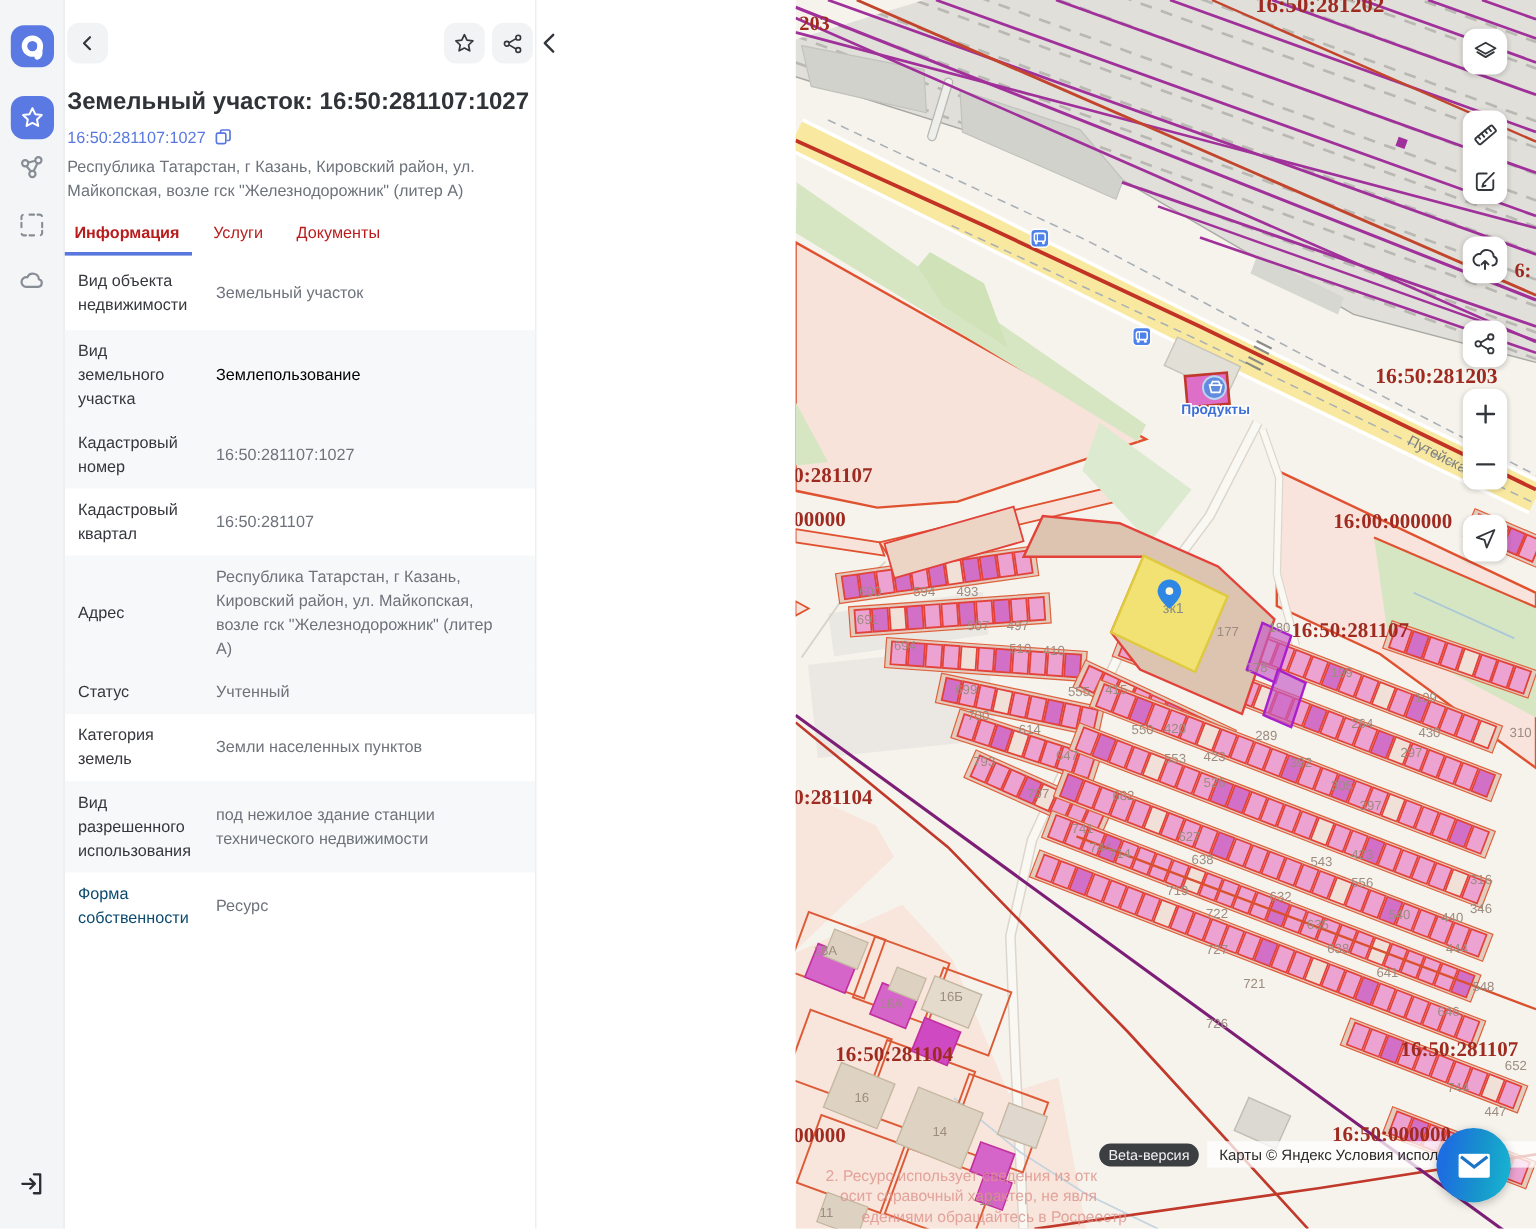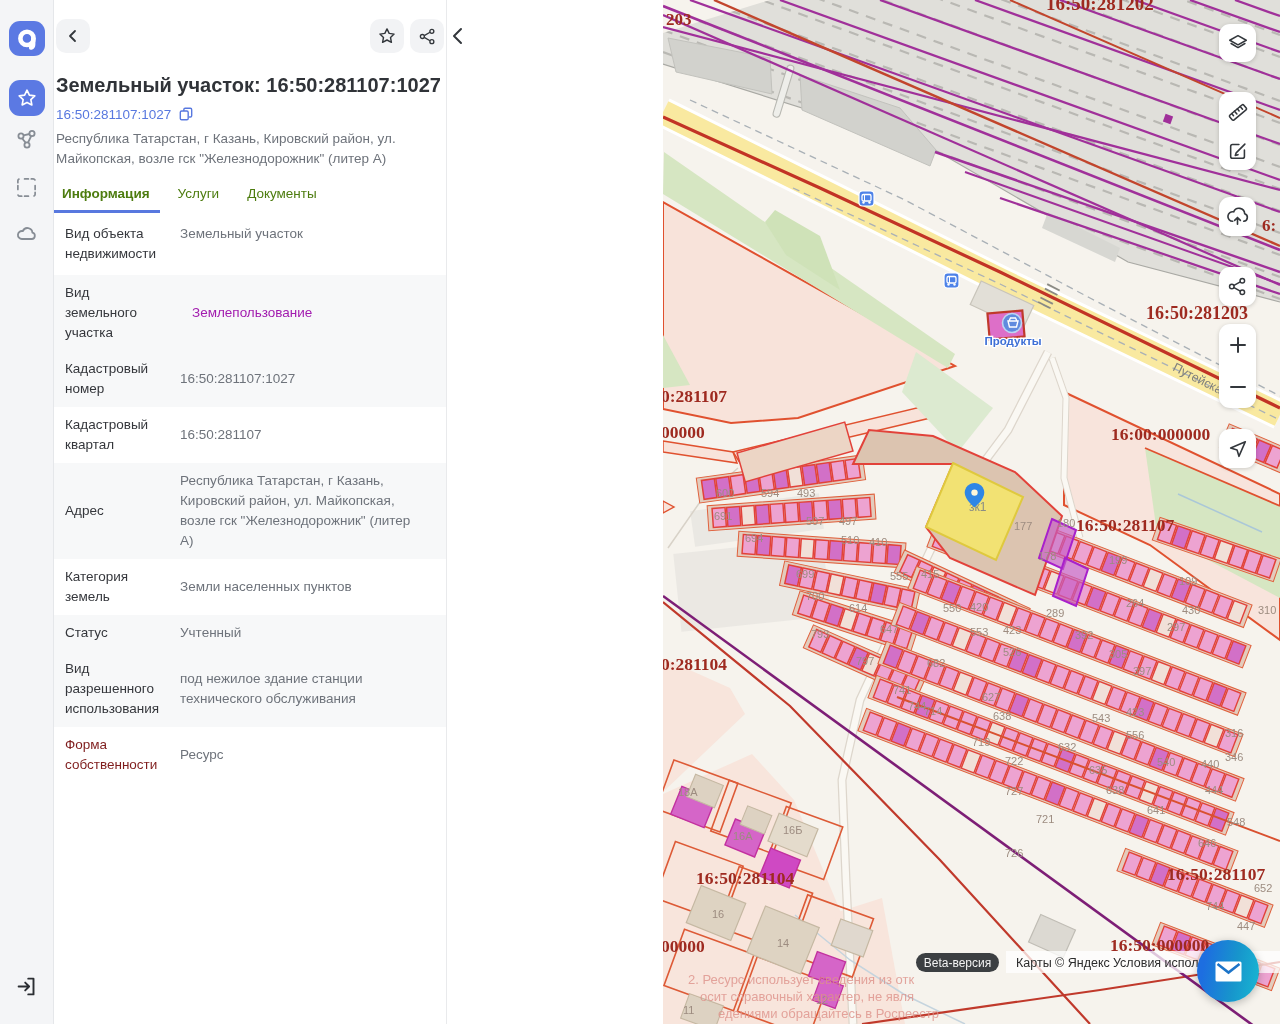--- a/index.html
+++ b/index.html
@@ -618,59 +618,59 @@
   <div style="padding:0 0 0 2px">
     <div style="margin-top:74px;font-size:20px;font-weight:bold;color:#303338">Земельный участок: 16:50:281107:1027</div>
     <div style="margin-top:10px;font-size:13.5px;color:#5878df">16:50:281107:1027
       <svg width="14" height="14" viewBox="0 0 16 16" style="vertical-align:-2px;margin-left:4px">
           <rect x="1.5" y="4.5" width="9" height="10" rx="1.5" fill="none" stroke="#5878df" stroke-width="1.6"></rect>
           <path d="M5.5 4.5 V3 a1.5 1.5 0 0 1 1.5 -1.5 h6 a1.5 1.5 0 0 1 1.5 1.5 v7 a1.5 1.5 0 0 1 -1.5 1.5 h-1.5" fill="none" stroke="#5878df" stroke-width="1.6"></path>
         </svg>
     </div>
     <div style="margin-top:7px;color:#6e737b;line-height:20px;width:360px">Республика Татарстан, г Казань, Кировский район, ул. Майкопская, возле гск "Железнодорожник" (литер А)</div>
   </div>
-  <div style="margin-top:17px;display:flex;color:#4d7c0f">
+  <div style="margin-top:17px;display:flex;color:#b91c1c">
     <div style="font-weight:bold;padding:0 10px 9px 8px;border-bottom:3.5px solid #5878df">Информация</div>
     <div style="padding:0 10px 9px 18px">Услуги</div>
     <div style="padding:0 10px 9px 18px">Документы</div>
   </div>
   <div>
-<div style="display:flex;align-items:flex-start;padding:11px 6px 11px 11px">
+<div style="display:flex;align-items:center;padding:11px 6px 11px 11px">
         <div style="width:107px;flex:none;color:#35373c;line-height:20px">Вид объекта<br>недвижимости</div>
         <div style="margin-left:8px;color:#6e737b;line-height:20px;width:240px">Земельный участок</div>
       </div>
 <div style="display:flex;align-items:center;background:#f7f8f9;padding:8px 6px 8px 11px">
         <div style="width:107px;flex:none;color:#35373c;line-height:20px">Вид<br>земельного<br>участка</div>
-        <div style="margin-left:20px;color:#a21caf;line-height:20px;width:240px">Землепользование</div>
+        <div style="margin-left:8px;color:#000000;line-height:20px;width:240px">Землепользование</div>
       </div>
 <div style="display:flex;align-items:center;background:#f7f8f9;padding:8px 6px 8px 11px">
         <div style="width:107px;flex:none;color:#35373c;line-height:20px">Кадастровый<br>номер</div>
         <div style="margin-left:8px;color:#6e737b;line-height:20px;width:240px">16:50:281107:1027</div>
       </div>
 <div style="display:flex;align-items:center;padding:8px 6px 8px 11px">
         <div style="width:107px;flex:none;color:#35373c;line-height:20px">Кадастровый<br>квартал</div>
         <div style="margin-left:8px;color:#6e737b;line-height:20px;width:240px">16:50:281107</div>
       </div>
 <div style="display:flex;align-items:center;background:#f7f8f9;padding:8px 6px 8px 11px">
         <div style="width:107px;flex:none;color:#35373c;line-height:20px">Адрес</div>
         <div style="margin-left:8px;color:#6e737b;line-height:20px;width:240px">Республика Татарстан, г Казань, Кировский район, ул. Майкопская, возле гск "Железнодорожник" (литер А)</div>
       </div>
+<div style="display:flex;align-items:center;background:#f7f8f9;padding:8px 6px 8px 11px">
+        <div style="width:107px;flex:none;color:#35373c;line-height:20px">Статус</div>
+        <div style="margin-left:8px;color:#6e737b;line-height:20px;width:240px">Учтенный</div>
+      </div>
 <div style="display:flex;align-items:center;padding:8px 6px 8px 11px">
         <div style="width:107px;flex:none;color:#35373c;line-height:20px">Категория<br>земель</div>
         <div style="margin-left:8px;color:#6e737b;line-height:20px;width:240px">Земли населенных пунктов</div>
       </div>
 <div style="display:flex;align-items:center;background:#f7f8f9;padding:8px 6px 8px 11px">
-        <div style="width:107px;flex:none;color:#35373c;line-height:20px">Статус</div>
-        <div style="margin-left:8px;color:#6e737b;line-height:20px;width:240px">Учтенный</div>
-      </div>
-<div style="display:flex;align-items:center;background:#f7f8f9;padding:8px 6px 8px 11px">
         <div style="width:107px;flex:none;color:#35373c;line-height:20px">Вид<br>разрешенного<br>использования</div>
-        <div style="margin-left:8px;color:#6e737b;line-height:20px;width:240px">под нежилое здание станции технического обслуживания</div>
+        <div style="margin-left:8px;color:#6e737b;line-height:20px;width:240px">под нежилое здание станции технического недвижимости</div>
       </div>
 <div style="display:flex;align-items:center;padding:8px 6px 8px 11px">
-        <div style="width:107px;flex:none;color:#7f1d1d;line-height:20px">Форма<br>собственности</div>
+        <div style="width:107px;flex:none;color:#0c4a6e;line-height:20px">Форма<br>собственности</div>
         <div style="margin-left:8px;color:#6e737b;line-height:20px;width:240px">Ресурс</div>
       </div>
   </div>
 </div>
 <div style="position:absolute;left:450px;top:27px"><svg width="16" height="18" viewBox="0 0 16 18">
       <path d="M11 2 L4 9 L11 16" fill="none" stroke="#33373c" stroke-width="2" stroke-linecap="round" stroke-linejoin="round"></path>
     </svg></div>
 
 </body></html>

